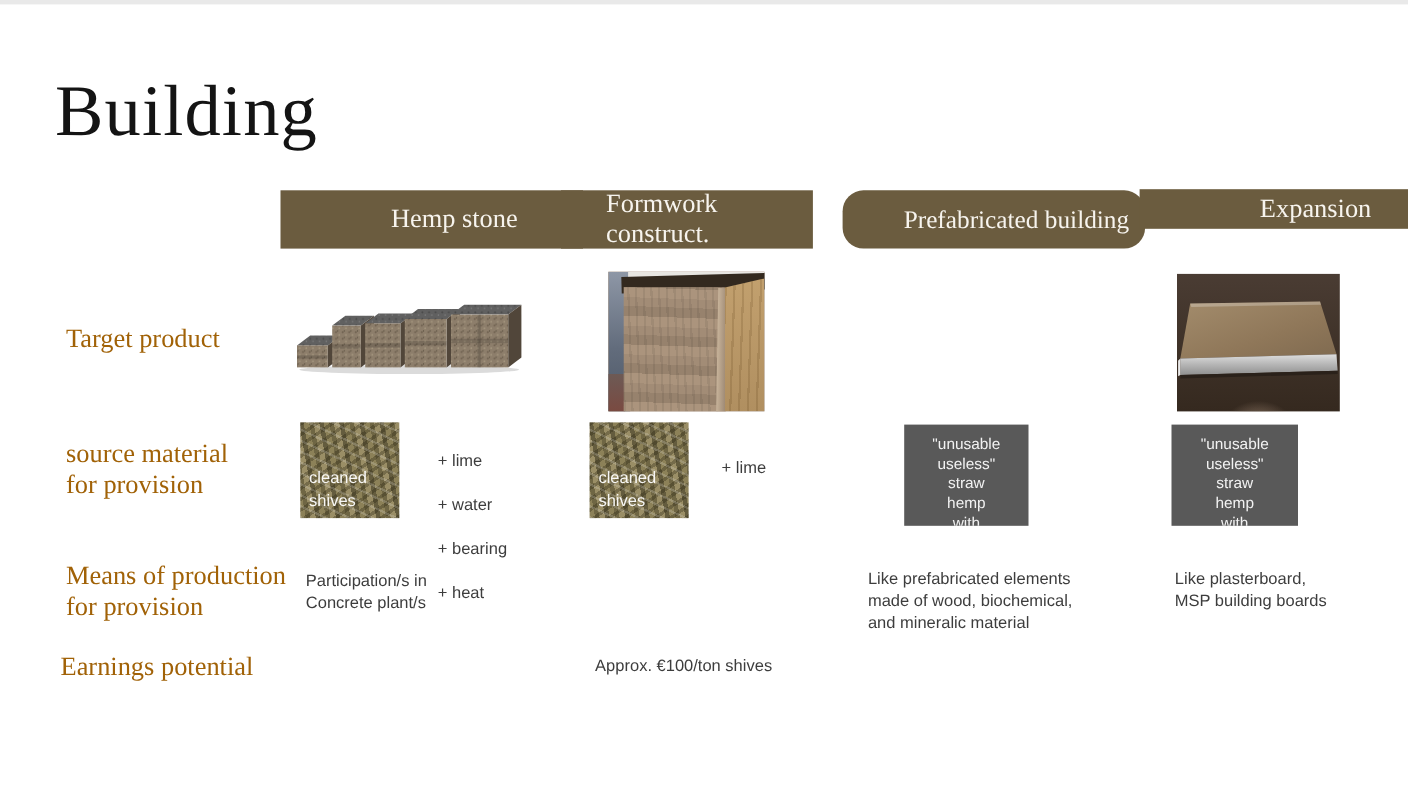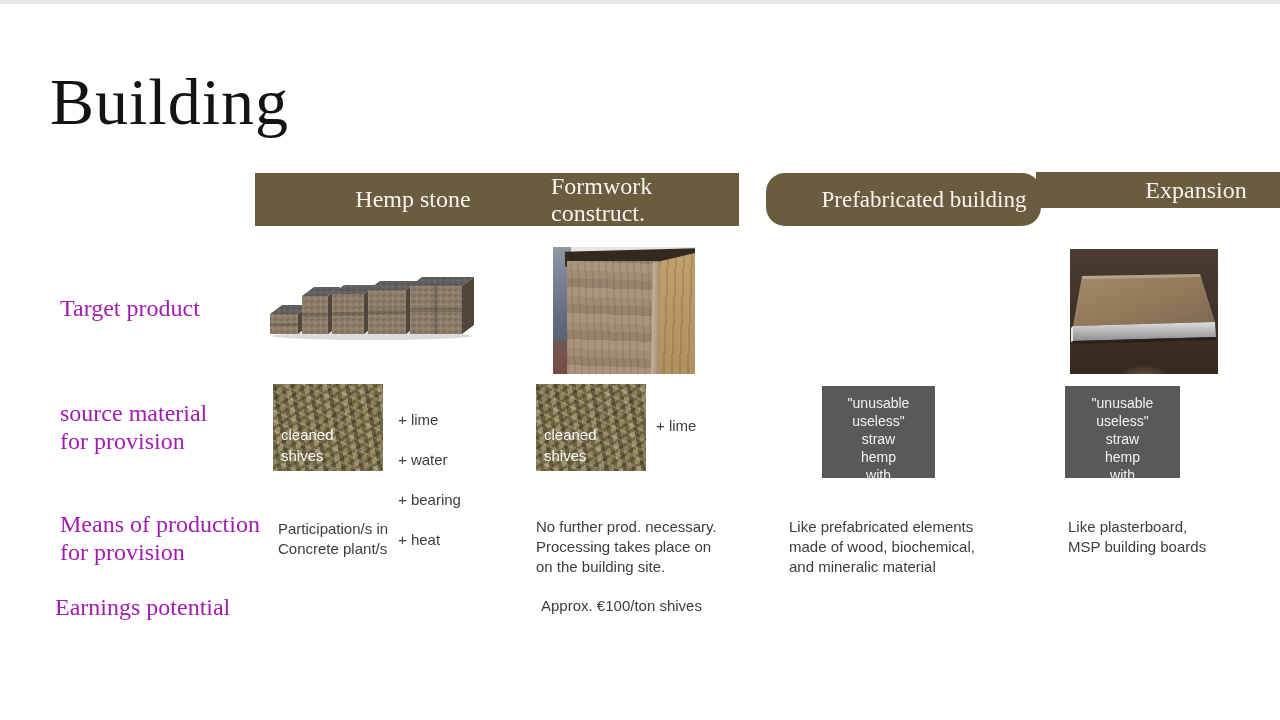--- a/index.html
+++ b/index.html
@@ -22,21 +22,21 @@
     font-size:24px;display:flex;align-items:center;justify-content:center;padding-left:41px;
   }
   .hdr.c1{left:255px;width:234px;}
   .hdr.c2{left:510px;width:188px;}
   .hdr.c3{left:766px;width:234px;font-size:23px;border-radius:19px;}
   .hdr.c4{left:1036px;top:168px;width:238px;height:36px;}
 
   
   .rowlbl{
     font-family:"Liberation Serif",serif;font-size:24px;line-height:28px;
-    color:#a21caf;white-space:pre-line;
+    color:#a16207;white-space:pre-line;
   }
   .lbl-target{left:60px;top:290px;}
   .lbl-source{left:60px;top:395px;}
   .lbl-means{left:60px;top:506px;}
   .lbl-earn{left:55px;top:589px;}
 
   
   .body-txt{
     font-size:15px;line-height:20px;color:var(--body-text,#3d3d3d);
     white-space:pre-line;
@@ -55,21 +55,21 @@
   .graybox{
     top:382px;width:113px;height:84px;background:var(--gray-box-bg,#595959);
     color:#f2f2f2;font-size:14px;line-height:18px;text-align:center;
     padding-top:8px;box-sizing:content-box;overflow:hidden;white-space:pre-line;
   }
   .gb3{left:822px;}
   .gb4{left:1065px;width:115px;}
 
   
   .photo-shives{
-    width:110px;height:87px;overflow:hidden;
+    width:90px;height:87px;overflow:hidden;
     background:
       repeating-linear-gradient(25deg, rgba(255,255,255,.16) 0 2px, transparent 2px 9px),
       repeating-linear-gradient(-35deg, rgba(40,35,15,.32) 0 3px, transparent 3px 8px),
       repeating-linear-gradient(80deg, #8c8158 0 5px, #6f6644 5px 9px, #9a8e66 9px 14px, #645c3e 14px 18px);
   }
   .shives1{left:273px;top:380px;}
   .shives2{left:536px;top:380px;}
   .shives-caption{
     position:absolute;left:8px;bottom:5px;color:#ffffff;font-size:15px;
     line-height:21px;white-space:pre-line;opacity:.95;
@@ -236,23 +236,20 @@
 hemp
 with</div>
   <div class="abs graybox gb4">"unusable
 useless"
 straw
 hemp
 with</div>
 
   <div class="abs body-txt means1">Participation/s in
 Concrete plant/s</div>
-  <div class="abs body-txt means2">No further prod. necessary.
-Processing takes place on
-on the building site.</div>
   <div class="abs body-txt means3">Like prefabricated elements
 made of wood, biochemical,
 and mineralic material</div>
   <div class="abs body-txt means4">Like plasterboard,
 MSP building boards</div>
 
   <div class="abs body-txt earn2">Approx. €100/ton shives</div>
 
 </div>
 

